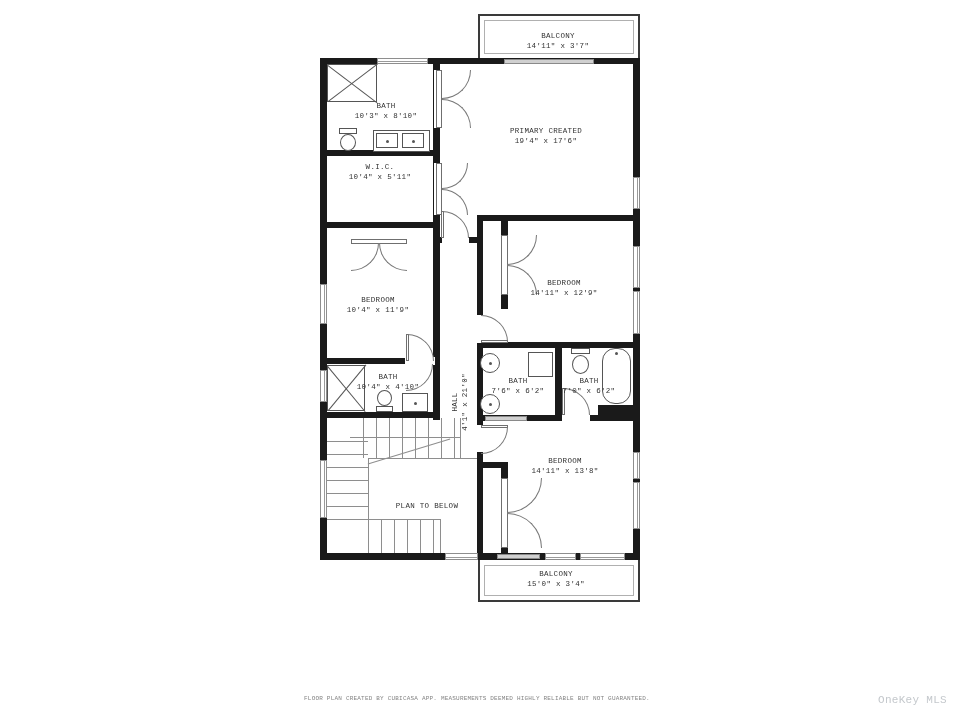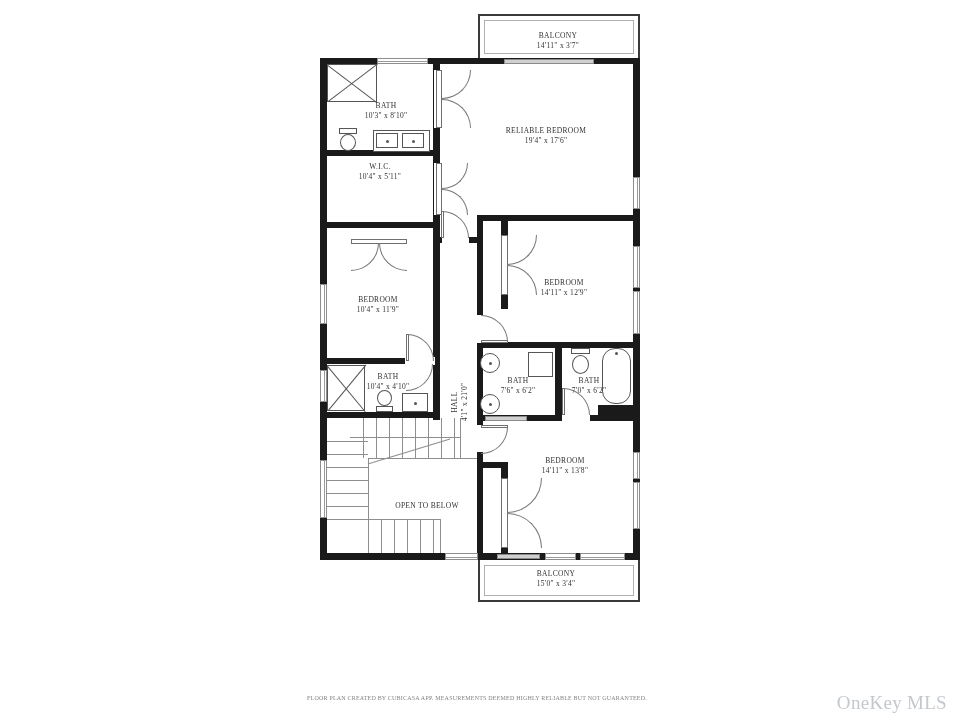--- a/index.html
+++ b/index.html
@@ -1,17 +1,17 @@
 <!DOCTYPE html>
 <html><head>
 <meta charset="utf-8">
 <style>
   html,body{margin:0;padding:0;background:#fff;}
   #page{position:relative;width:959px;height:720px;background:#ffffff;overflow:hidden;
-        font-family:Liberation Serif, serif;}
+        font-family:Liberation Mono, monospace;}
   .wall{position:absolute;background:#1a1a1a;}
   .stub{position:absolute;background:#1a1a1a;}
   .win{position:absolute;background:#ffffff;border:1px solid #8e8e8e;box-sizing:border-box;}
   .winv::after{content:"";position:absolute;left:50%;top:0;bottom:0;border-left:1px solid #9a9a9a;}
   .winh::after{content:"";position:absolute;top:50%;left:0;right:0;border-top:1px solid #9a9a9a;}
   .slider{position:absolute;background:#d0d0d0;border:1px solid #8a8a8a;box-sizing:border-box;}
   .gap{position:absolute;background:#ffffff;}
   .leaf{position:absolute;background:#ffffff;border:1px solid #6f6f6f;box-sizing:border-box;}
   .arc{position:absolute;box-sizing:border-box;border:0 solid #777;}
   .arc.br{border-right-width:1px;border-bottom-width:1px;border-radius:0 0 100% 0;}
@@ -21,21 +21,21 @@
   .fix{position:absolute;border:1px solid #555;box-sizing:border-box;background:#fff;}
   .dot{position:absolute;width:3px;height:3px;background:#555;border-radius:50%;}
   .xline{position:absolute;height:1px;background:#555;transform-origin:0 0;}
   .rlabel{position:absolute;transform:translate(-50%,-50%);text-align:center;color:#323232;
           font-size:7.5px;line-height:10px;letter-spacing:.3px;white-space:nowrap;}
   .rlabel.rot{transform:translate(-50%,-50%) rotate(-90deg);}
   .balc{position:absolute;border:2px solid #3a3a3a;box-sizing:border-box;}
   .balcin{position:absolute;border:1px solid #b0b0b0;box-sizing:border-box;}
   #footer{position:absolute;left:477px;top:698px;transform:translate(-50%,-50%);
           font-size:6px;letter-spacing:.2px;color:#858585;white-space:nowrap;}
-  #wm{position:absolute;right:12px;bottom:6px;font-size:19px;color:#c4c8cc;letter-spacing:.3px;}
+  #wm{position:absolute;right:12px;bottom:14px;font-size:11px;color:#c4c8cc;letter-spacing:.3px;}
 </style>
 </head>
 <body>
 
 <div id="page">
 
   <div class="balc" style="left:478px;top:14px;width:162px;height:46px"></div>
   <div class="balcin" style="left:484px;top:20px;width:150px;height:34px"></div>
   <div class="balc" style="left:478px;top:558px;width:162px;height:44px"></div>
   <div class="balcin" style="left:484px;top:565px;width:150px;height:31px"></div>
@@ -194,21 +194,21 @@
 
   <div class="rlabel" style="left:558px;top:41px">
     <div>BALCONY</div>
       <div>14'11" x 3'7"</div>
   </div>
   <div class="rlabel" style="left:386px;top:111px">
     <div>BATH</div>
       <div>10'3" x 8'10"</div>
   </div>
   <div class="rlabel" style="left:546px;top:136px">
-    <div>RELIABLE BEDROOM</div>
+    <div>PRIMARY CREATED</div>
       <div>19'4" x 17'6"</div>
   </div>
   <div class="rlabel" style="left:380px;top:172px">
     <div>W.I.C.</div>
       <div>10'4" x 5'11"</div>
   </div>
   <div class="rlabel" style="left:378px;top:305px">
     <div>BEDROOM</div>
       <div>10'4" x 11'9"</div>
   </div>
@@ -230,21 +230,21 @@
   </div>
   <div class="rlabel rot" style="left:460px;top:402px">
     <div>HALL</div>
       <div>4'1" x 21'0"</div>
   </div>
   <div class="rlabel" style="left:565px;top:466px">
     <div>BEDROOM</div>
       <div>14'11" x 13'8"</div>
   </div>
   <div class="rlabel" style="left:427px;top:506px">
-    <div>OPEN TO BELOW</div>
+    <div>PLAN TO BELOW</div>
   </div>
   <div class="rlabel" style="left:556px;top:579px">
     <div>BALCONY</div>
       <div>15'0" x 3'4"</div>
   </div>
 
   <div id="footer">FLOOR PLAN CREATED BY CUBICASA APP. MEASUREMENTS DEEMED HIGHLY RELIABLE BUT NOT GUARANTEED.</div>
   <div id="wm">OneKey MLS</div>
 </div>
 

